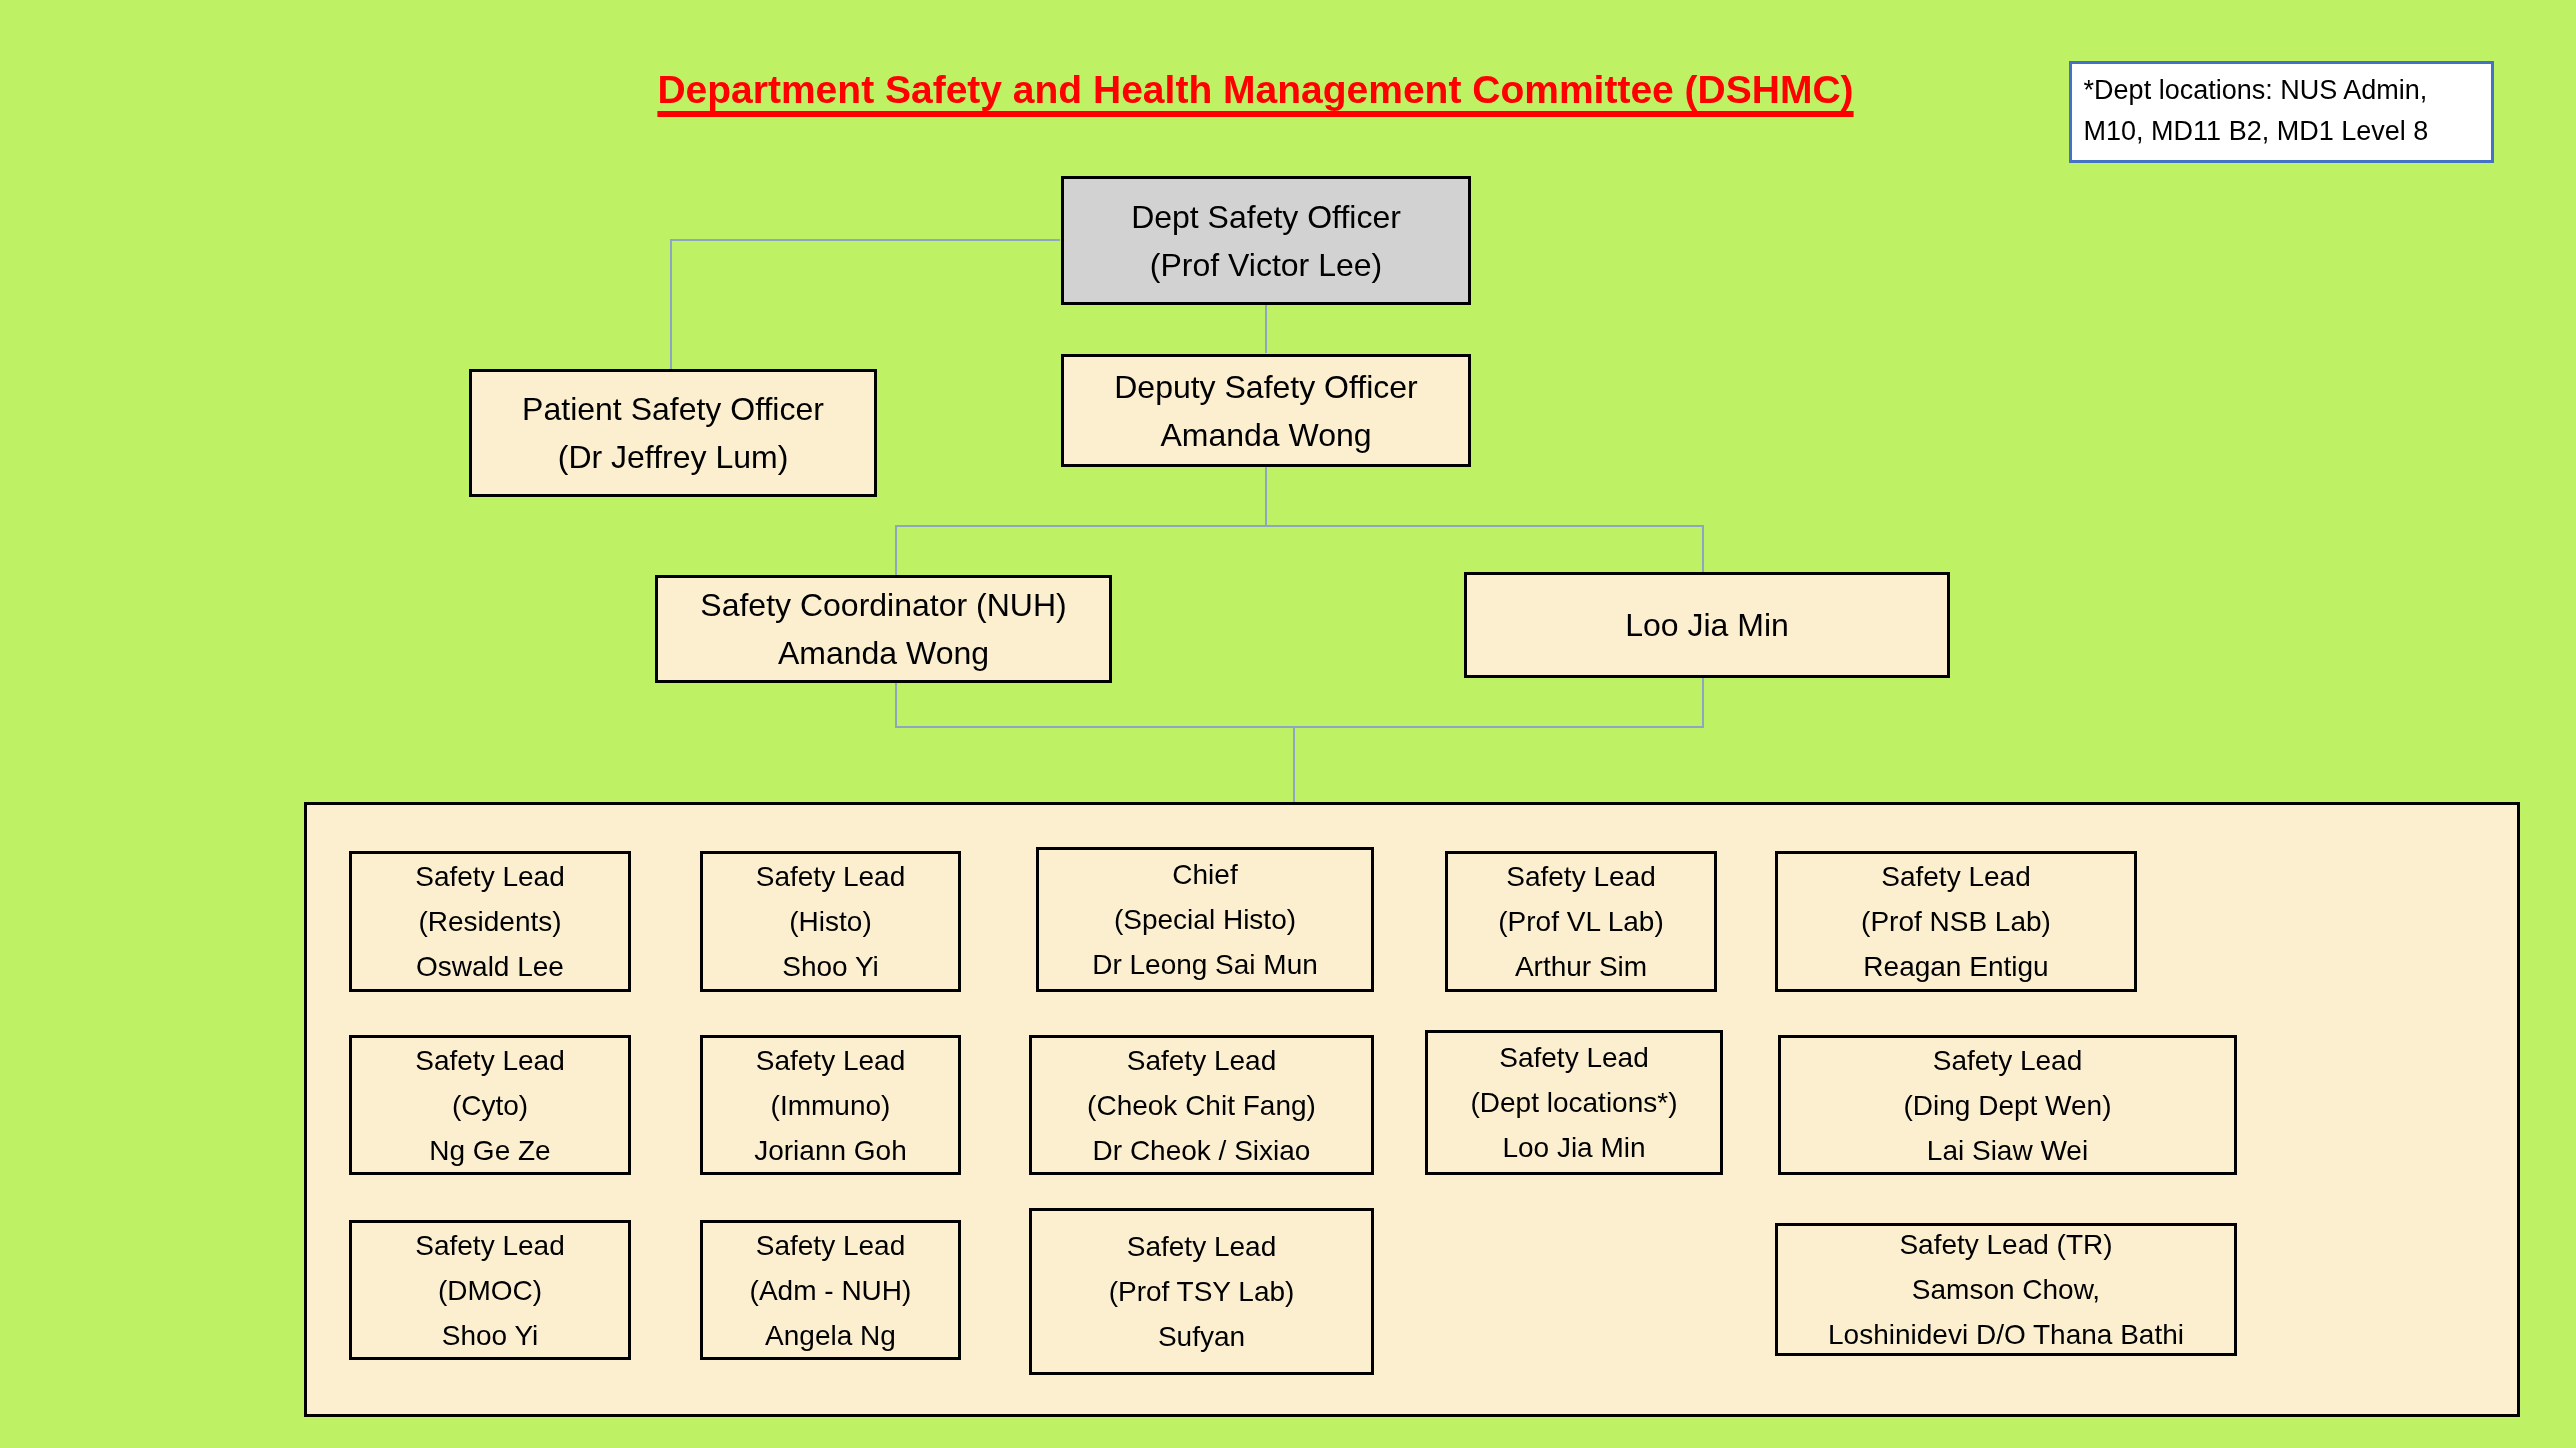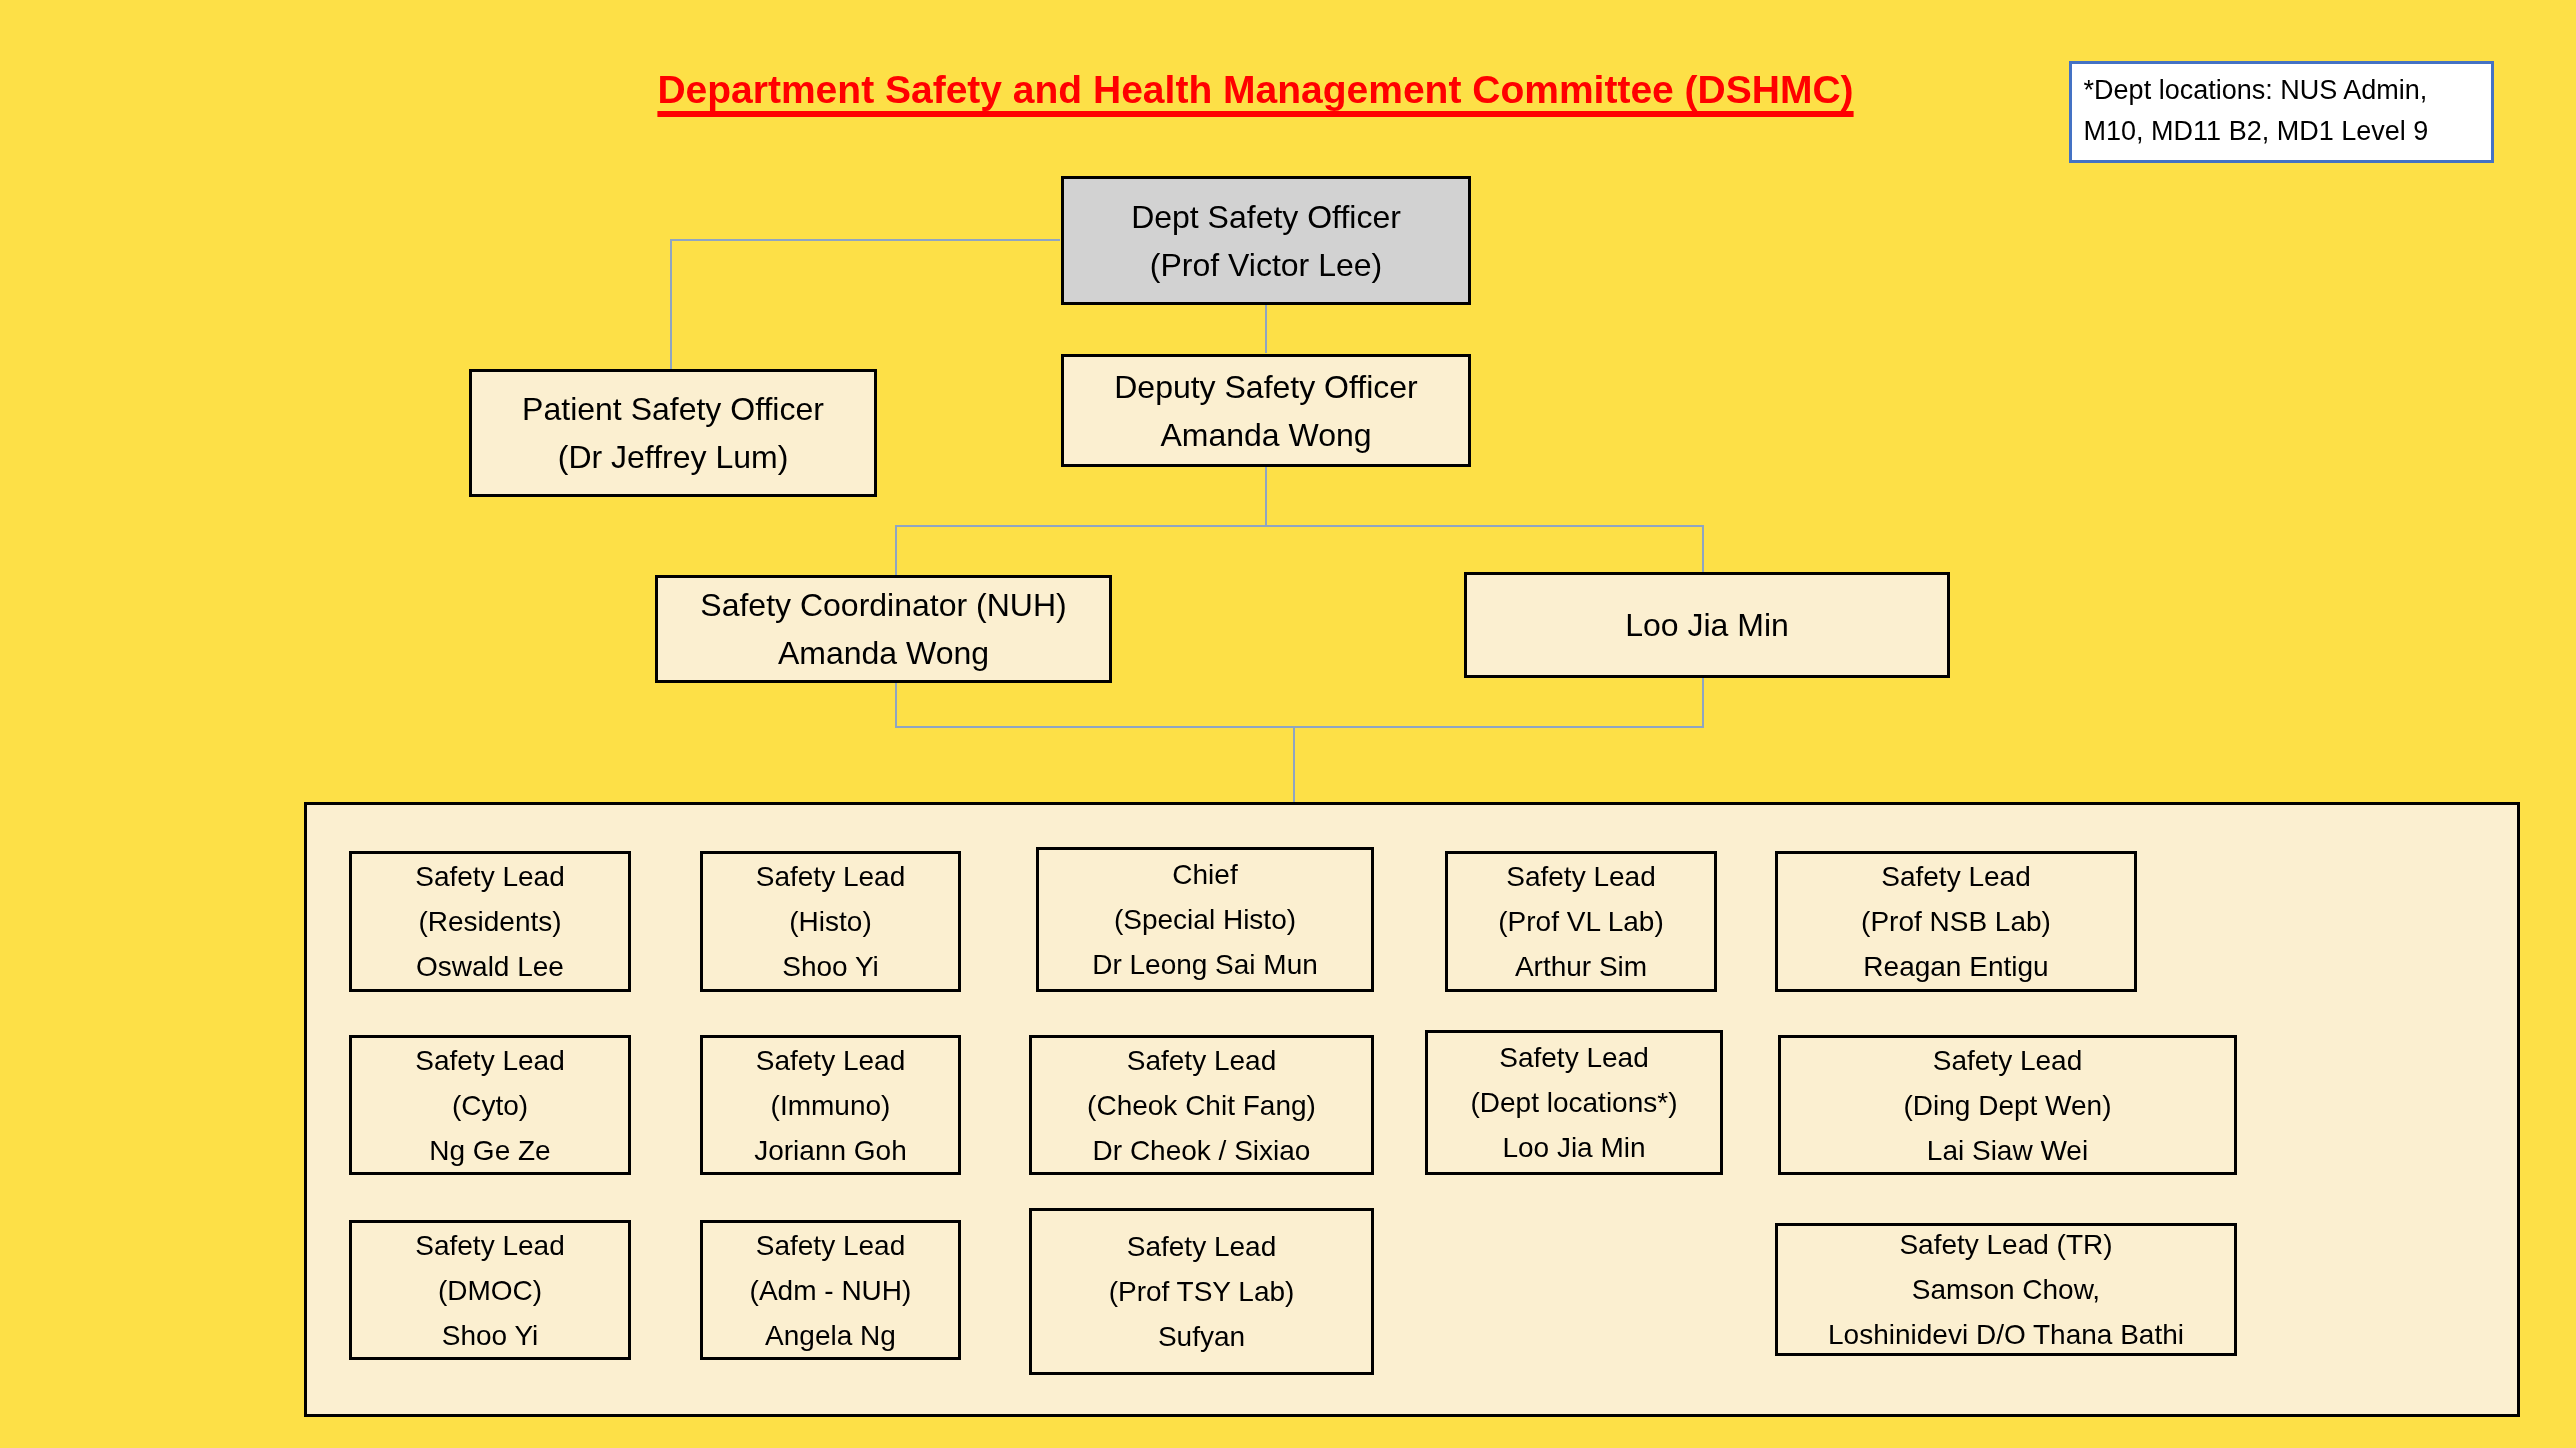--- a/index.html
+++ b/index.html
@@ -1,19 +1,19 @@
 <!DOCTYPE html>
 <html style="--box-fill: #FBEFD0; --gray-fill: #D2D2D2; --title-red: #FF0000; --note-border: #4472C4; --connector: #8FA5C2;"><head>
 <meta charset="utf-8">
 <style>
   html,body{margin:0;padding:0;background:#ffffff;}
   .canvas{
     position:relative;
     width:2576px;height:1449px;
-    background:#fde047;
+    background:#bef264;
     font-family:"Liberation Sans","DejaVu Sans",sans-serif;
     color:#000;
     overflow:hidden;
   }
   .title{
     position:absolute;left:483px;top:68px;width:1545px;
     text-align:center;
     font-size:39px;font-weight:bold;
     color:var(--title-red);
     text-decoration:underline;
@@ -59,21 +59,21 @@
 </style>
 </head>
 <body>
 
 <div class="canvas">
 
   <div class="title">Department Safety and Health Management Committee (DSHMC)</div>
 
   <div class="note">
     <div>*Dept locations: NUS Admin,</div>
-    <div>M10, MD11 B2, MD1 Level 9</div>
+    <div>M10, MD11 B2, MD1 Level 8</div>
   </div>
 
   <div class="conn" style="left:671px;top:239px;width:389px;height:1.9px"></div>
   <div class="conn" style="left:670px;top:239px;width:1.9px;height:130px"></div>
   <div class="conn" style="left:1265px;top:305px;width:1.9px;height:48px"></div>
   <div class="conn" style="left:1265px;top:467px;width:1.9px;height:60px"></div>
   <div class="conn" style="left:895px;top:525px;width:808px;height:1.9px"></div>
   <div class="conn" style="left:895px;top:525px;width:1.9px;height:51px"></div>
   <div class="conn" style="left:1702px;top:525px;width:1.9px;height:48px"></div>
   <div class="conn" style="left:895px;top:679px;width:1.9px;height:49px"></div>

